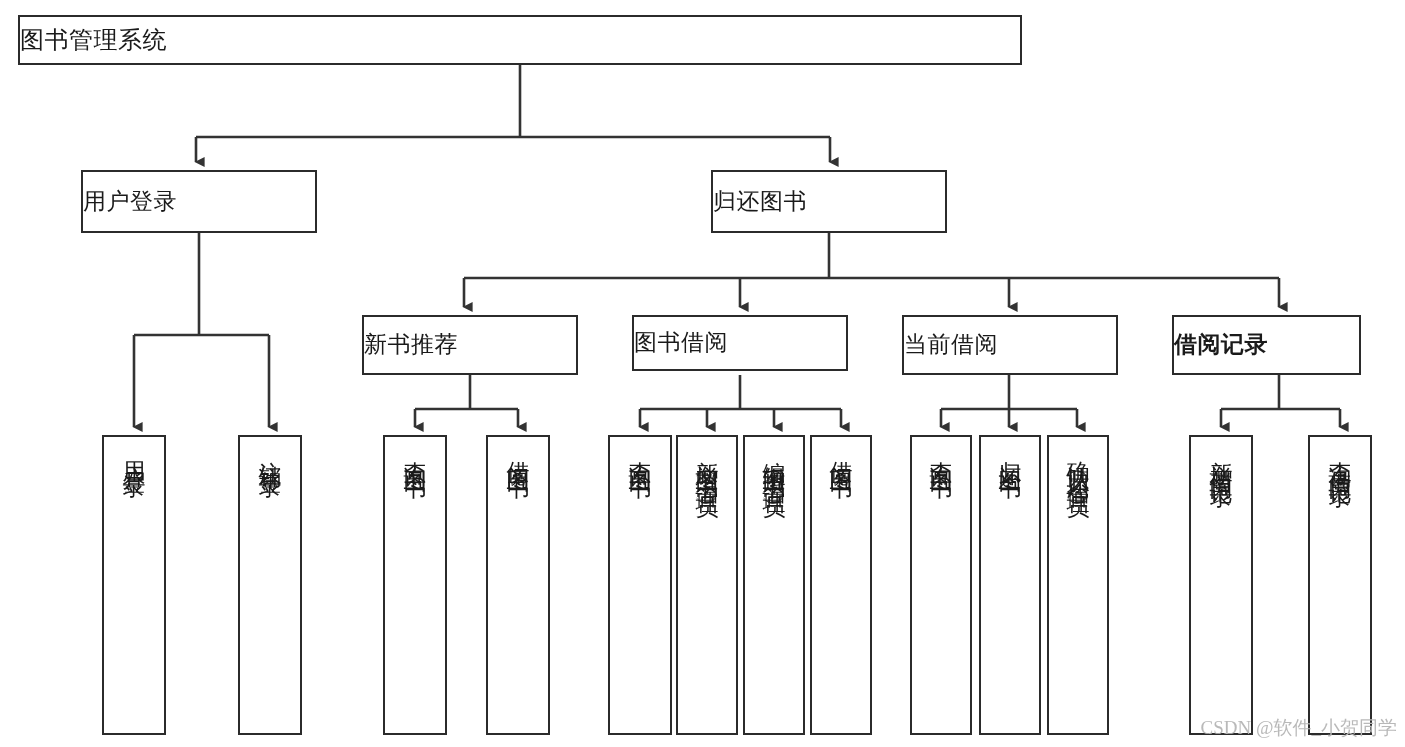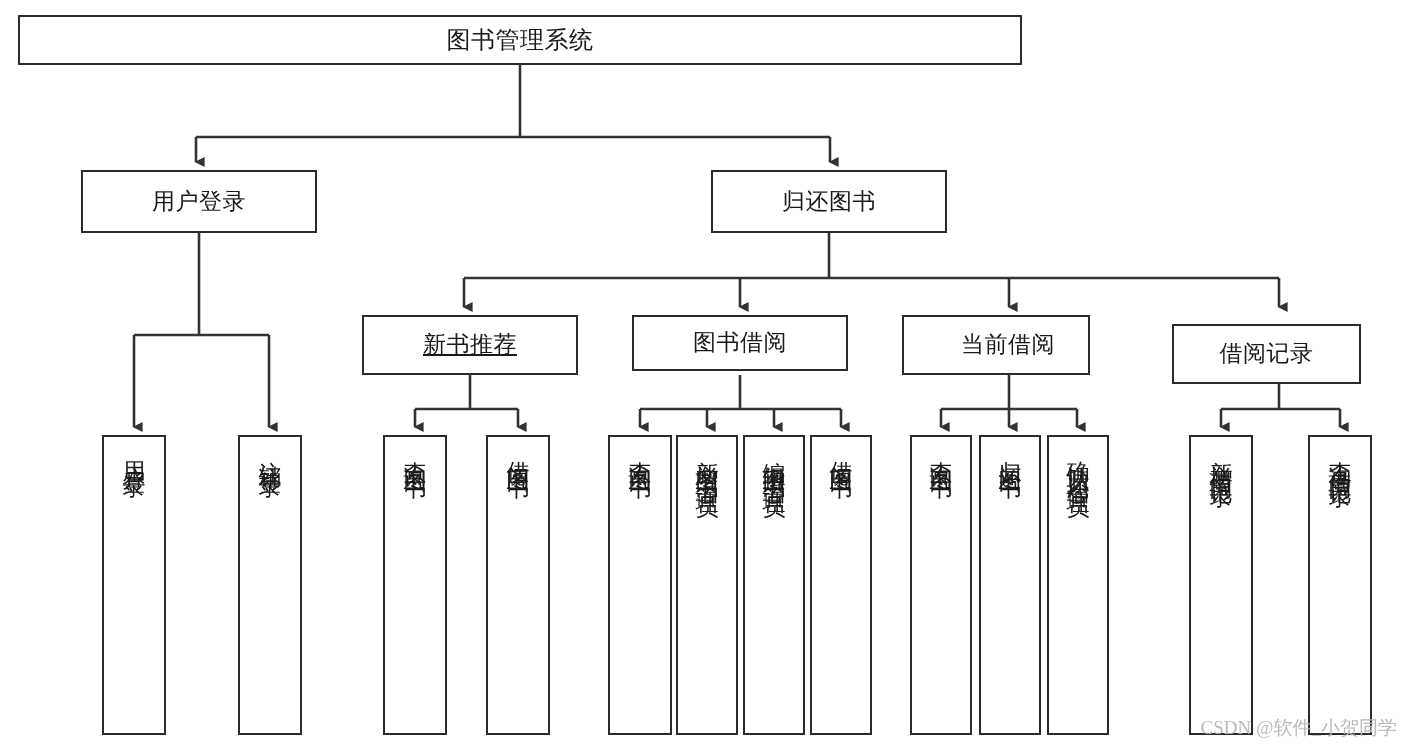--- a/index.html
+++ b/index.html
@@ -25,21 +25,21 @@
     height: 747px;
     pointer-events: none;
   }
   .node {
     position: absolute;
     box-sizing: border-box;
     background: #ffffff;
     border: 2.5px solid #2b2b2b;
     display: flex;
     align-items: center;
-    justify-content: center;
+    justify-content: flex-start;
     color: #1a1a1a;
   }
   .node-label {
     display: block;
     text-align: center;
     letter-spacing: 0.5px;
     line-height: 1.18;
   }
   
   .node.horiz .node-label {
@@ -131,30 +131,30 @@
     <span class="node-label">图书管理系统</span>
   </div>
 
   <div class="node horiz" style="left:81px; top:170px; width:236px; height:63px;">
     <span class="node-label">用户登录</span>
   </div>
   <div class="node horiz" style="left:711px; top:170px; width:236px; height:63px;">
     <span class="node-label">归还图书</span>
   </div>
 
-  <div class="node horiz" style="left:362px; top:315px; width:216px; height:60px;text-decoration:underline;">
+  <div class="node horiz" style="left:362px; top:315px; width:216px; height:60px;">
     <span class="node-label">新书推荐</span>
   </div>
   <div class="node horiz" style="left:632px; top:315px; width:216px; height:56px;">
     <span class="node-label">图书借阅</span>
   </div>
-  <div class="node horiz" style="left:902px; top:315px; width:188px; height:60px;padding-left:24px;">
+  <div class="node horiz" style="left:902px; top:315px; width:216px; height:60px;">
     <span class="node-label">当前借阅</span>
   </div>
-  <div class="node horiz" style="left:1172px; top:324px; width:189px; height:60px;">
+  <div class="node horiz" style="left:1172px; top:315px; width:189px; height:60px;font-weight:bold;">
     <span class="node-label">借阅记录</span>
   </div>
 
   <div class="node leaf" style="left:102px; top:435px; width:64px; height:300px;">
     <span class="node-label">用户登录</span>
   </div>
   <div class="node leaf" style="left:238px; top:435px; width:64px; height:300px;">
     <span class="node-label">注销登录</span>
   </div>
 

